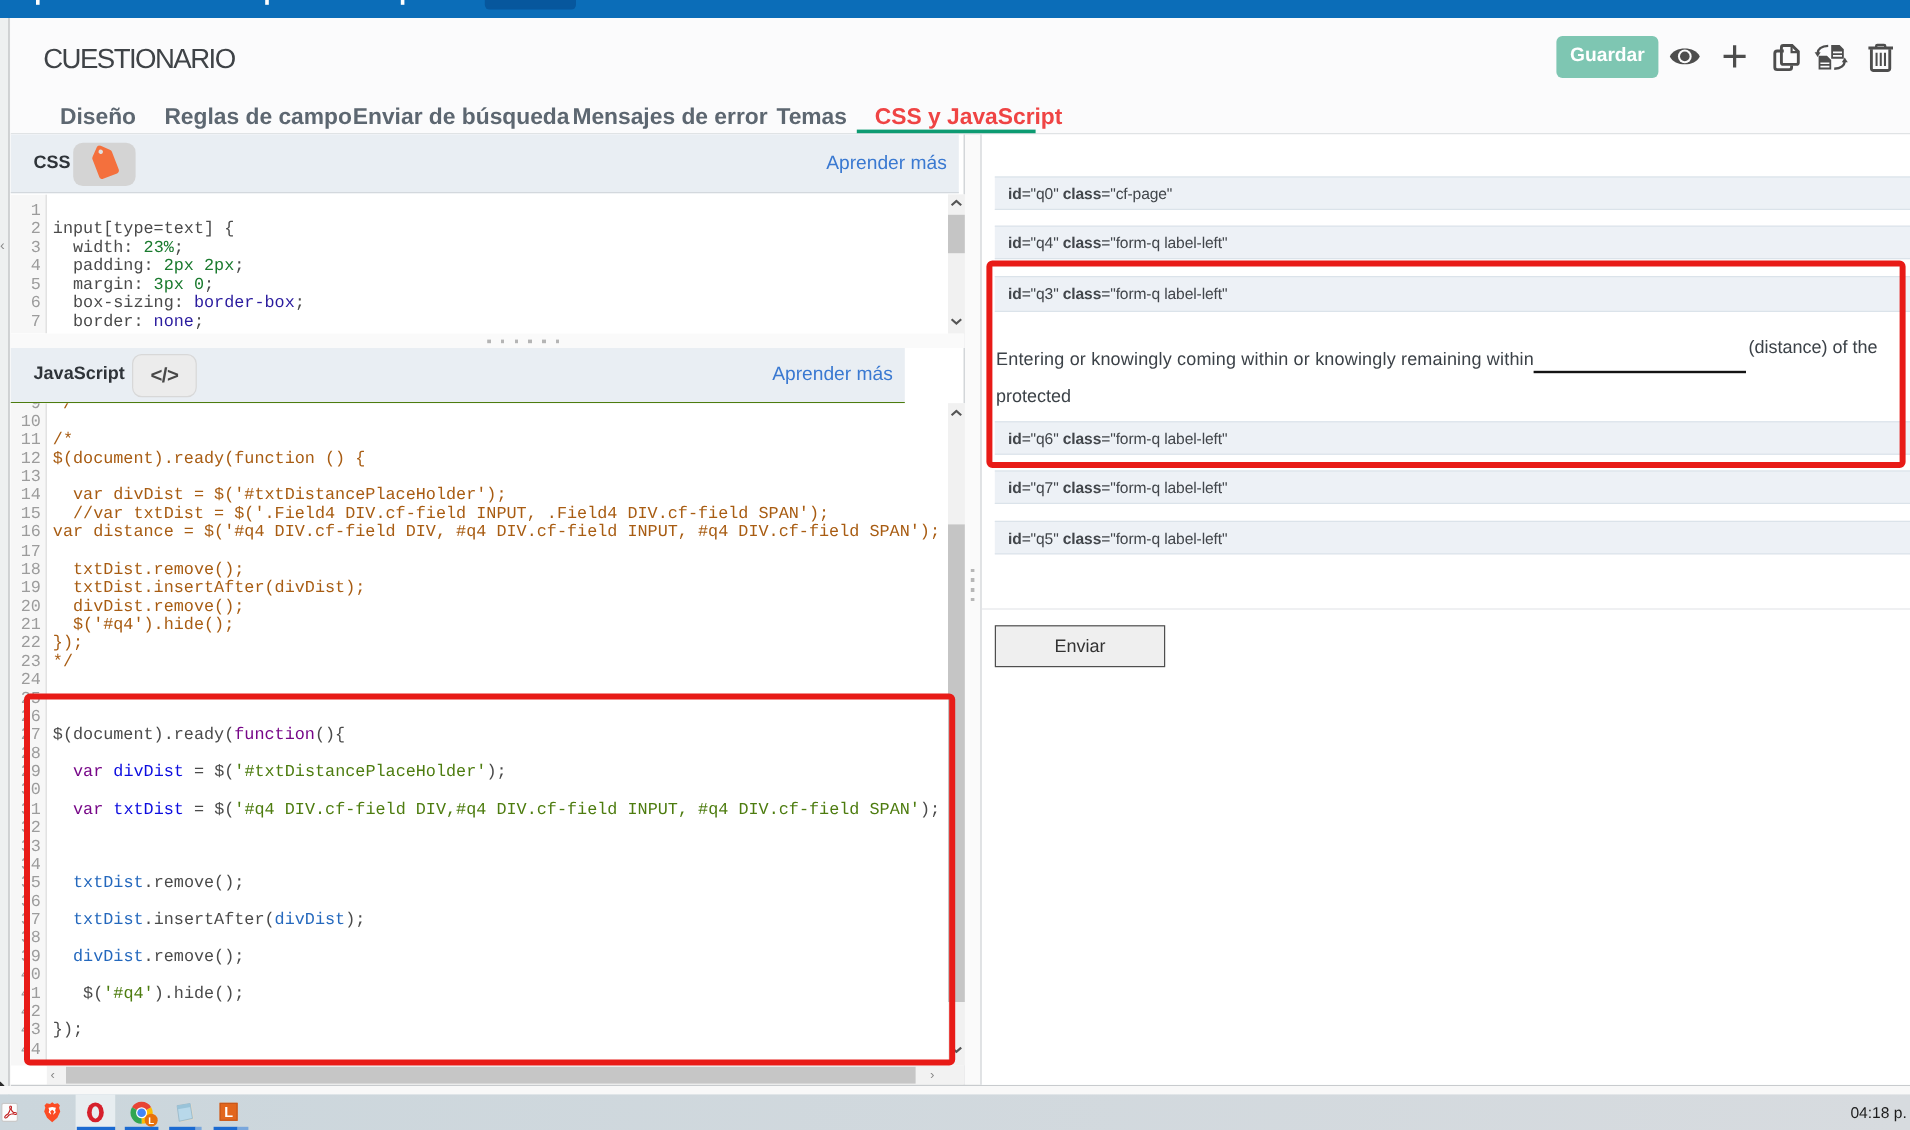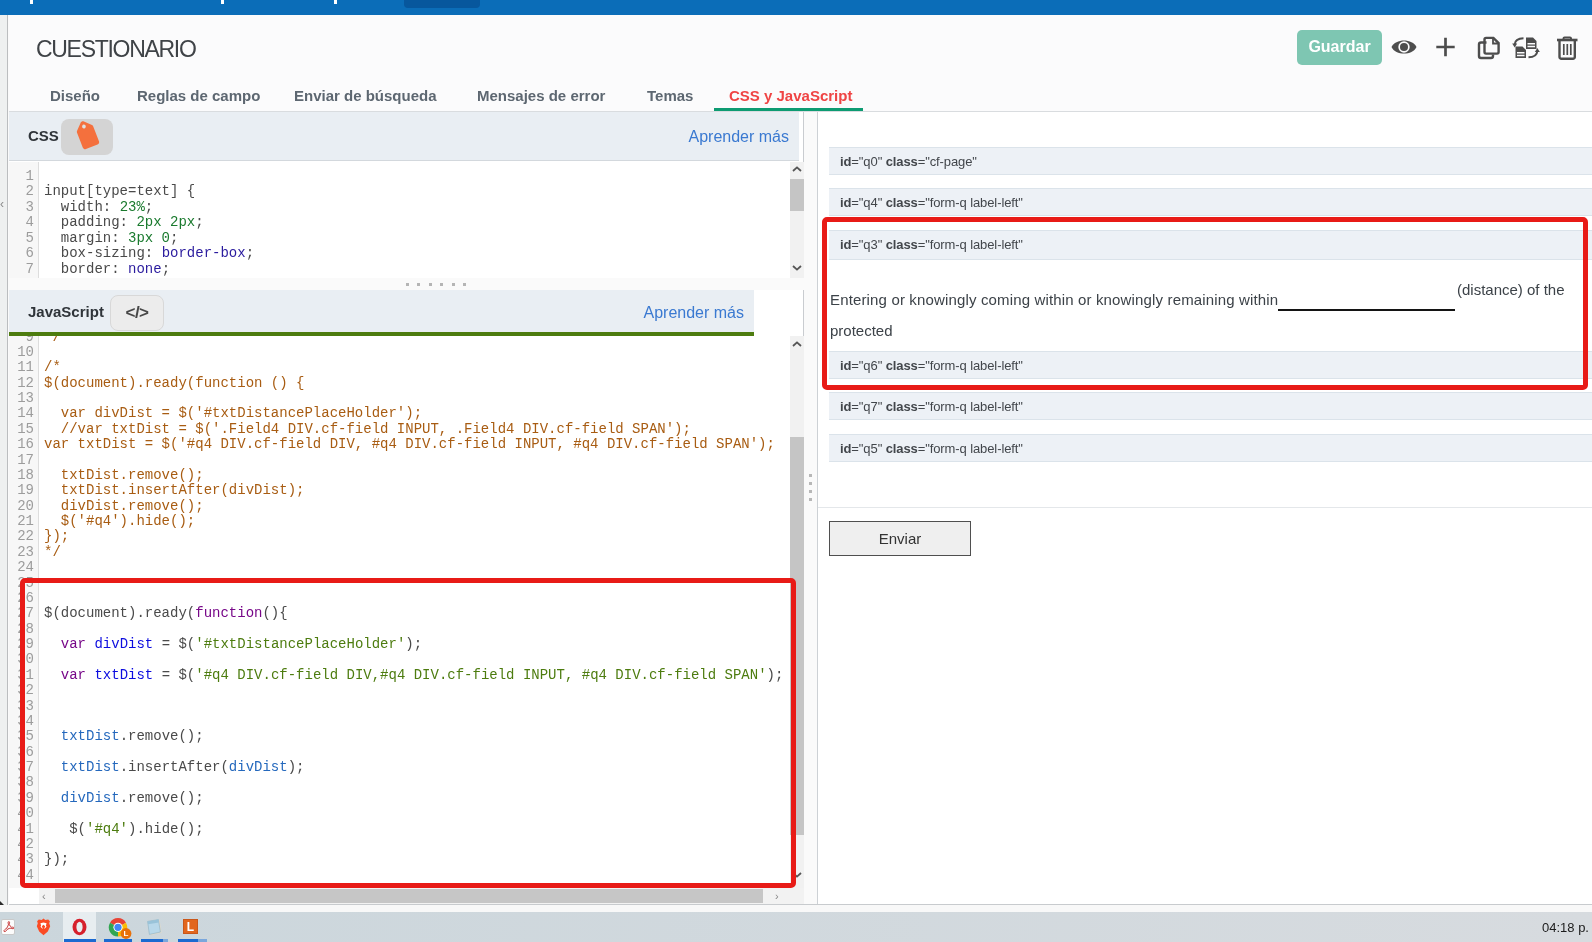--- a/index.html
+++ b/index.html
@@ -30,21 +30,21 @@
   <div class="abs" style="left:334px;top:0;width:3px;height:4px;background:#fff;"></div>
 </div>
 
 <div class="abs" style="left:0;top:15px;width:8px;height:897px;background:#eef0f0;border-right:1px solid #bbbdbf;"></div>
 <div class="abs" style="left:0;top:197px;width:6px;height:14px;color:#8a8a8a;font-size:12px;">‹</div>
 <div class="abs" style="left:0;top:901px;width:4px;height:8px;background:#2a2a2a;clip-path:polygon(0 0,100% 50%,0 100%);"></div>
 
 <div class="abs" style="left:9px;top:15px;width:1583px;height:97px;background:#fbfbfc;border-bottom:1px solid #d9dcdf;"></div>
 <div class="abs" style="left:36px;top:36px;font-size:23px;color:#3f4347;letter-spacing:-1.3px;">CUESTIONARIO</div>
 
-<div class="abs" id="tabs" style="top:87px;width:100%;height:20px;font-size:15px;font-weight:bold;color:#5d6771;">
+<div class="abs" id="tabs" style="top:87px;width:100%;height:20px;font-size:19px;font-weight:bold;color:#5d6771;">
   <span class="abs" style="left:50px;">Diseño</span>
   <span class="abs" style="left:137px;">Reglas de campo</span>
   <span class="abs" style="left:294px;">Enviar de búsqueda</span>
   <span class="abs" style="left:477px;">Mensajes de error</span>
   <span class="abs" style="left:647px;">Temas</span>
   <span class="abs" style="left:729px;color:#ef4444;">CSS y JavaScript</span>
 </div>
 <div class="abs" style="left:714px;top:108px;width:149px;height:3px;background:#0d9b72;"></div>
 
 <div class="abs" style="left:1297px;top:30px;width:85px;height:35px;background:#7ec6b2;border-radius:5px;color:#fff;font-size:16px;font-weight:bold;text-align:center;line-height:34px;">Guardar</div>
@@ -122,21 +122,21 @@
   <svg class="abs" style="left:2px;top:103px;" width="10" height="6" viewBox="0 0 10 6">
       <path d="M1 1 L5 4.6 L9 1" stroke="#555" stroke-width="1.8" fill="none"></path>
     </svg>
   <div class="abs" style="left:0;top:17px;width:14px;height:32px;background:#c5c5c5;"></div>
 </div>
 
 <div class="abs" style="left:9px;top:278px;width:795px;height:12px;background:#fafafa;">
   <div class="abs" style="left:397px;top:5px;width:60px;height:3px;background:repeating-linear-gradient(to right,#b5b5b5 0 3px,transparent 3px 11.4px);"></div>
 </div>
 
-<div class="abs" style="left:9px;top:290px;width:745px;height:46px;background:#e9eef3;border-bottom:4px solid #4d7c0f;">
+<div class="abs" style="left:9px;top:290px;width:745px;height:46px;background:#e9eef3;border-bottom:1px solid #4d7c0f;">
   <span class="abs" style="left:19px;top:13px;font-size:15px;font-weight:bold;color:#2f3439;">JavaScript</span>
   <div class="abs" style="left:101px;top:5px;width:54px;height:36px;background:#ececec;border:1px solid #d8d8d8;border-radius:8px;color:#484848;font-size:17px;font-weight:bold;text-align:center;line-height:33px;letter-spacing:-0.5px;">&lt;/&gt;</div>
   <span class="abs" style="right:10px;top:14px;font-size:16px;color:#3a79d1;">Aprender más</span>
 </div>
 
 <div class="abs" style="left:9px;top:336px;width:795px;height:552px;background:#fff;overflow:hidden;" id="jsed">
   <div class="abs" style="left:0;top:0;width:30px;height:552px;background:#f7f7f7;border-right:1px solid #ddd;"></div>
   <div class="abs mono gut" style="left:0;top:-6.5px;width:25px;line-height:15.38px;" id="jsgut">9
 10
 11
@@ -173,21 +173,21 @@
 42
 43
 44</div>
   <div class="abs mono code" style="left:35px;top:-6.5px;line-height:15.38px;" id="jscode"><span class="cc">*/</span>
 
 <span class="cc">/*</span>
 <span class="cc">$(document).ready(function () {</span>
 
 <span class="cc">  var divDist = $('#txtDistancePlaceHolder');</span>
 <span class="cc">  //var txtDist = $('.Field4 DIV.cf-field INPUT, .Field4 DIV.cf-field SPAN');</span>
-<span class="cc">var txtDist = $('#q4 DIV.cf-field DIV, #q4 DIV.cf-field INPUT, #q4 DIV.cf-field SPAN');</span>
+<span class="cc">var distance = $('#q4 DIV.cf-field DIV, #q4 DIV.cf-field INPUT, #q4 DIV.cf-field SPAN');</span>
 
 <span class="cc">  txtDist.remove();</span>
 <span class="cc">  txtDist.insertAfter(divDist);</span>
 <span class="cc">  divDist.remove();</span>
 <span class="cc">  $('#q4').hide();</span>
 <span class="cc">});</span>
 <span class="cc">*/</span>
 
 
 

